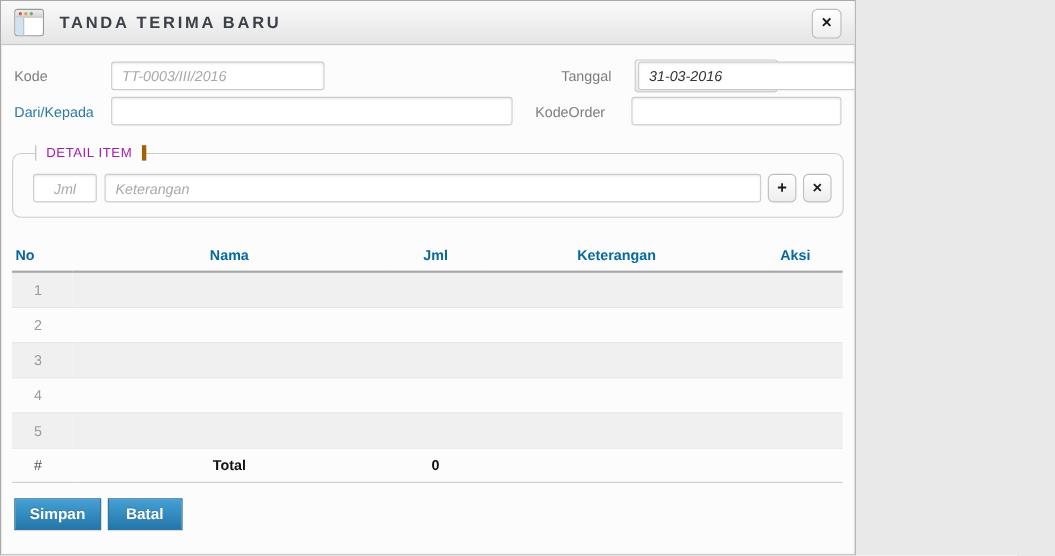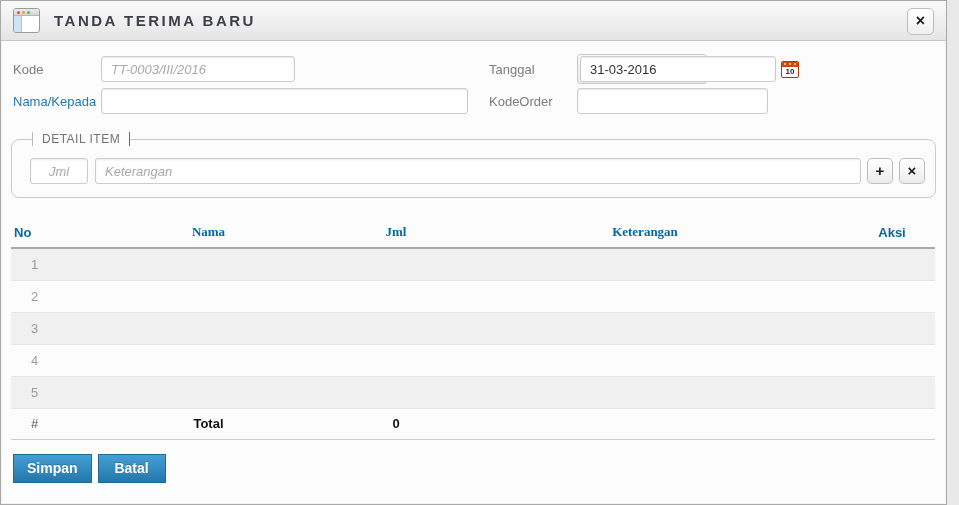--- a/index.html
+++ b/index.html
@@ -3,21 +3,21 @@
 <meta charset="utf-8">
 <style>
   * { box-sizing: border-box; margin: 0; padding: 0; }
   html,body { width: 959px; height: 505px; }
   body {
     font-family: "Liberation Sans", sans-serif;
     background: #e9e9e9;
   }
   .dialog {
     position: relative;
-    width: 947px; height: 505px;
+    width: 778px; height: 505px;
     background: #fcfcfc;
     border: 1px solid #a9a9a9;
     box-shadow: inset 0 0 0 1px #f2f2f2;
     overflow: hidden;
   }
   
   .hdr {
     height: 40px;
     display: flex; align-items: center;
     padding: 0 12px;
@@ -66,36 +66,36 @@
     font-size: 13px; color: #333;
     border: 1px solid #ccc; border-radius: 3px;
     box-shadow: inset 0 1px 2px rgba(0,0,0,.09);
     height: 26px; padding: 0 9px; background: #fff;
     outline: none;
   }
   input::placeholder { color: #a9a9a9; font-style: italic; opacity: 1; }
   .in-kode { width: 194px; height: 24px; }
   .in-dari { width: 367px; }
   .in-kodeorder { width: 191px; }
-  .sp-tanggal { margin-left: 194px; }
+  .sp-tanggal { margin-left: 194px; text-align: center; }
   .sp-kodeorder { margin-left: 21px; }
   .lbl-r { width: 88px; }
   
   .date-wrap {
     width: 130px; height: 30px;
     border: 1px solid #c9c9c9; border-radius: 3px;
     background: linear-gradient(#f7f7f7,#e9e9e9);
     display: flex; align-items: center; padding: 2px;
   }
   .date-input {
     flex: 1; height: 22px; border: 1px solid #d8d8d8;
     border-radius: 2px; background: #fff;
     font-size: 13px; color: #111; padding: 0 5px;
     font-family: "Liberation Sans", sans-serif;
-    box-shadow: none; outline: none;
+    box-shadow: none; outline: none; font-style: italic;
   }
   .cal-icon {
     width: 18px; height: 17px; margin: 0 3px 0 5px;
     border: 1px solid #a33c0f; border-radius: 2px;
     background: #fff; overflow: hidden; cursor: pointer; flex: 0 0 auto;
   }
   .cal-icon .cal-top {
     height: 5px; background: #cf4913;
     display: flex; justify-content: space-around; align-items: center;
   }
@@ -104,22 +104,22 @@
     font-size: 8px; font-weight: bold; color: #222;
     text-align: center; line-height: 10px;
   }
   
   fieldset.detail {
     margin: 0 10px; border: 1px solid #ccc; border-radius: 8px;
     padding: 6px 10px 13px;
   }
   fieldset.detail legend {
     margin-left: 10px; padding: 0 9px;
-    border-left: 1px solid #bbb; border-right: 1px solid #a16207;
-    font-size: 12px; color: #737373; letter-spacing: .5px;
+    border-left: 1px solid #bbb; border-right: 4px solid #a16207;
+    font-size: 12px; color: #a21caf; letter-spacing: .5px;
   }
   .detail-row { display: flex; align-items: center; margin-top: 6px; }
   .in-nama { width: 345px; }
   .in-jml { width: 58px; margin-left: 8px; text-align: center; }
   .in-ket { flex: 1; margin-left: 7px; }
   .sq-btn {
     width: 26px; height: 26px; margin-left: 6px;
     background: linear-gradient(#ffffff,#ededed);
     border: 1px solid #bdbdbd; border-radius: 5px;
     font-size: 15px; font-weight: bold; color: #1a1a1a;
@@ -131,21 +131,21 @@
   col.c-no  { width: 55px; }
   col.c-nama { width: 285px; }
   col.c-jml { width: 90px; }
   col.c-ket { width: auto; }
   col.c-aksi { width: 86px; }
   th {
     font-size: 13px; font-weight: bold; color: #0369a1;
     padding: 4px 2px 7px; border-bottom: 2px solid #a8a8a8;
   }
   th.al { text-align: left; padding-left: 3px; }
-  th.ac { text-align: center; font-family: Liberation Serif, serif; }
+  th.ac { text-align: center; }
   th.ar { text-align: center; padding-right: 2px; }
   tbody td {
     height: 32px; font-size: 13px; color: #9b9b9b;
     border-bottom: 1px solid #e6e6e6;
   }
   tbody tr:nth-child(odd) { background: #f0f0f0; }
   tbody td.no-cell { padding-left: 20px; }
   tfoot td {
     height: 31px; font-size: 13px;
     border-top: 1px solid #b3b3b3; border-bottom: 1px solid #ccc;
@@ -195,21 +195,21 @@
           <div class="cal-top">
               <i></i>
               <i></i>
               <i></i>
             </div>
           <div class="cal-day">10</div>
         </div>
       </div>
     </div>
     <div class="frow frow2">
-      <span class="lbl lbl-link">Nama/Kepada</span>
+      <span class="lbl lbl-link">Dari/Kepada</span>
       <input type="text" class="in-dari" value="" style="">
       <span class="lbl lbl-r sp-kodeorder">KodeOrder</span>
       <input type="text" class="in-kodeorder" value="" style="">
     </div>
   </div>
 
   <fieldset class="detail">
     <legend>DETAIL ITEM</legend>
     <div class="detail-row">
       <input type="text" class="in-jml" placeholder="Jml" style="">

